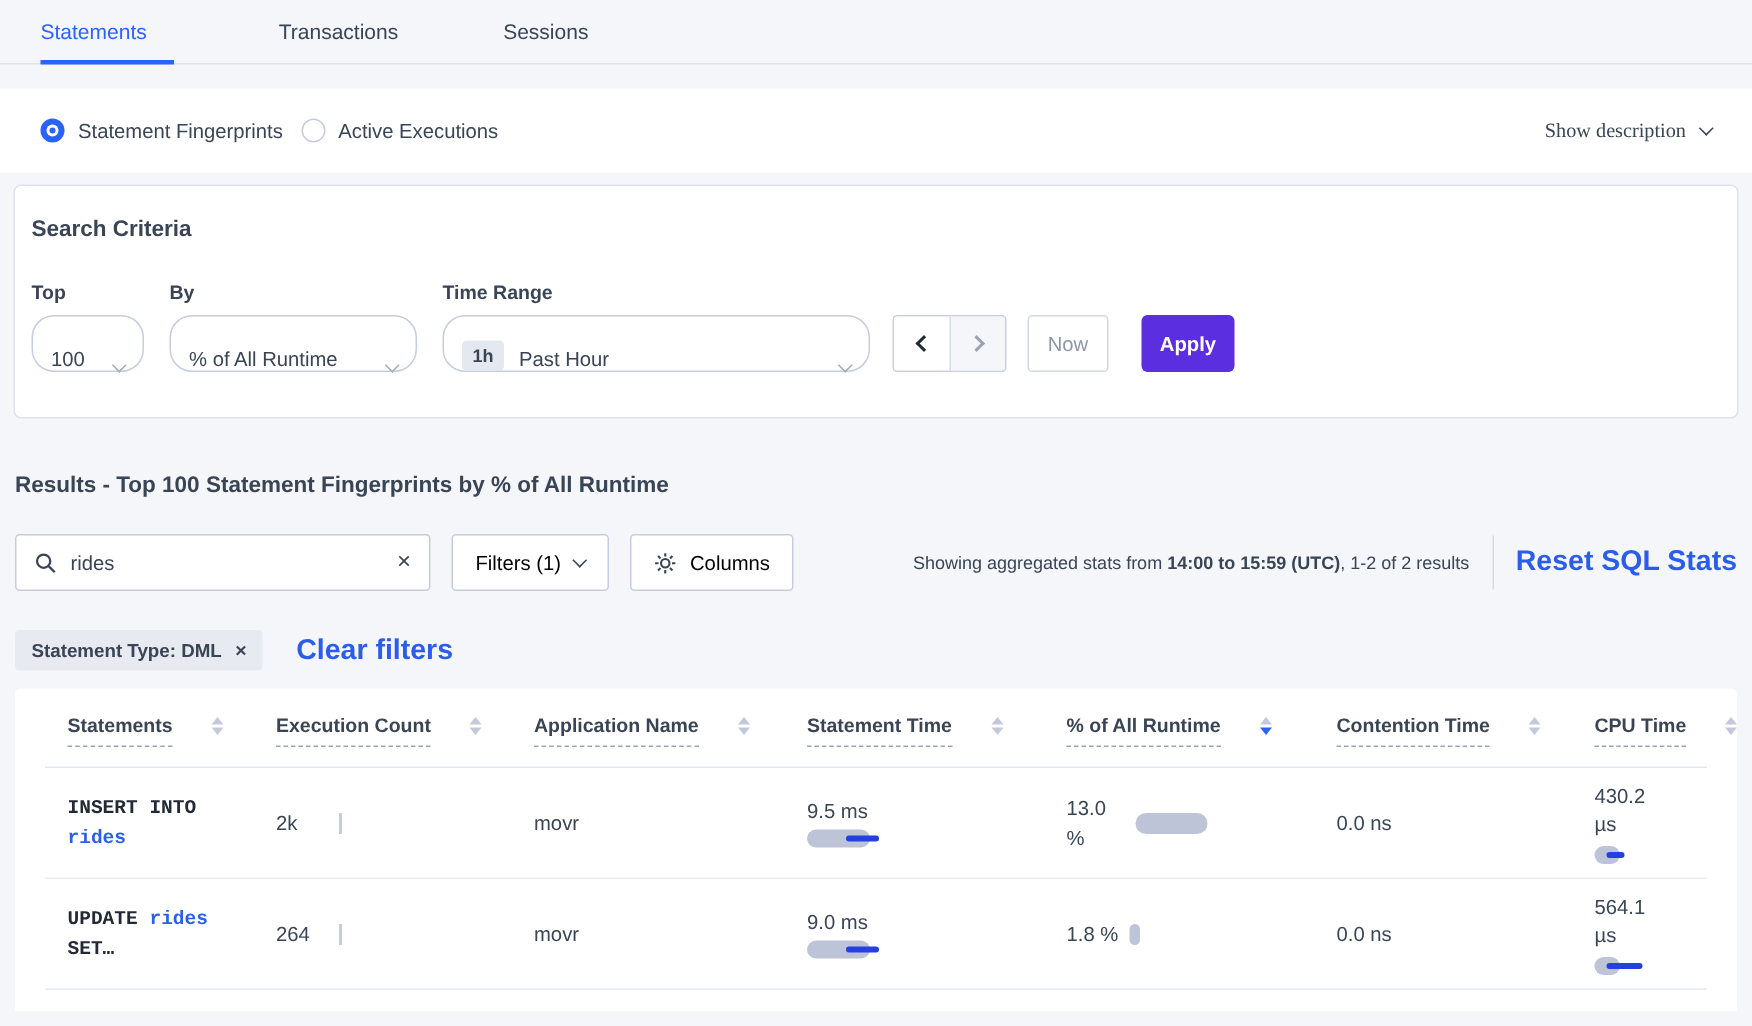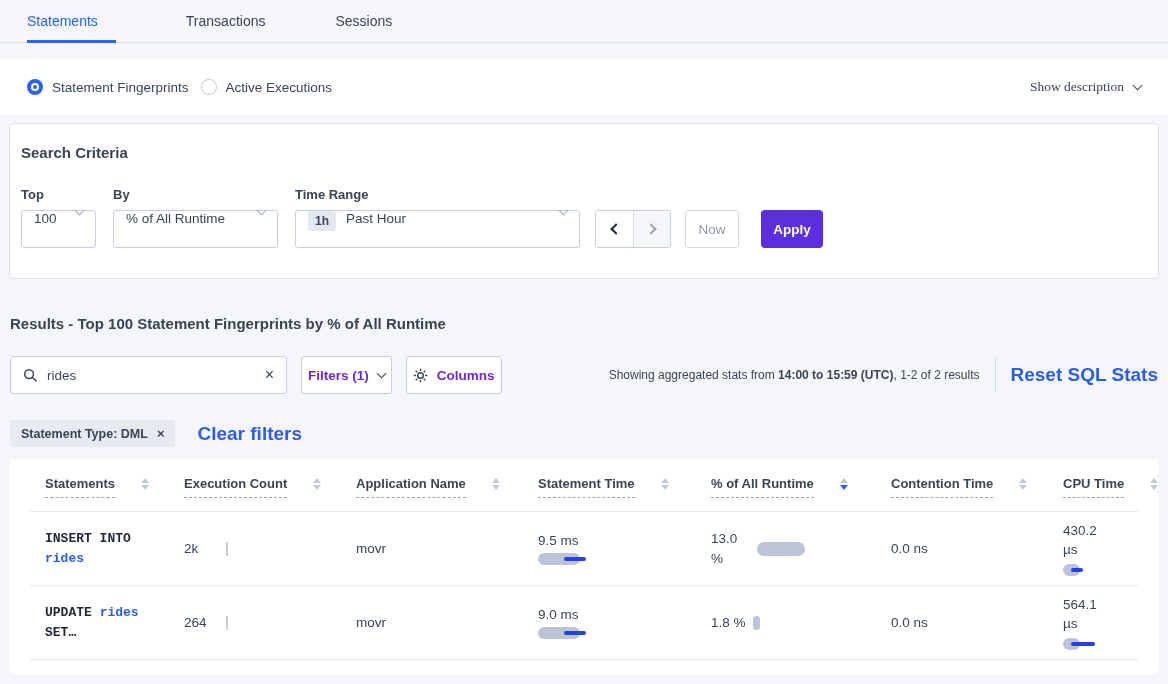--- a/index.html
+++ b/index.html
@@ -29,22 +29,22 @@
   .show-desc { display:flex; align-items:center; gap:10px; cursor:pointer; font-size:13.5px;font-family:Liberation Serif, serif; }
   .chev { display:inline-block; width:7px; height:7px; border-right:1.7px solid #394455;
     border-bottom:1.7px solid #394455; transform:rotate(45deg); margin-top:-4px; }
   .chev.gray { border-color:#a3abbf; }
   
   .card { background:#fff; border:1px solid #dde2ec; border-radius:5px; margin:8px 9px 0; padding:20px 11px 30px; }
   .card h2 { font-size:15px; font-weight:bold; color:#394455; }
   .fields { display:flex; margin-top:26px; align-items:flex-end; }
   .fgroup { margin-right:17px; }
   .flabel { font-size:13px; font-weight:bold; margin-bottom:8px; }
-  .select { height:38px; border:1px solid #c7cddd; border-radius:3px; background:#fff;
-    display:flex; align-items:flex-start; padding:0 12px; cursor:pointer; font-size:13.5px; }
+  .select { height:38px; border:1px solid #c7cddd; border-radius:15px; background:#fff;
+    display:flex; align-items:flex-end; padding:0 12px; cursor:pointer; font-size:13.5px; }
   .select .chev { margin-left:auto; }
   .sel-top { width:75px; }
   .sel-by  { width:165px; }
   .sel-time { width:285px; }
   .badge-1h { background:#e4e9f1; border-radius:3px; font-size:12px; font-weight:bold;
     padding:3px 7px; margin-right:10px; }
   .pager { display:flex; height:38px; border:1px solid #c9cee0; border-radius:3px; overflow:hidden;
     margin-right:14px; }
   .pager-btn { width:37px; display:flex; align-items:center; justify-content:center; background:#fff; cursor:pointer; }
   .pager-btn.disabled { background:#f5f6f9; border-left:1px solid #d9dde9; cursor:default; }
@@ -58,22 +58,22 @@
     font-weight:bold; font-size:13.5px; cursor:pointer; font-family:"Liberation Sans","DejaVu Sans",sans-serif; }
   
   .results-h { font-size:15px; font-weight:bold; margin:36px 10px 0; }
   .controls { display:flex; align-items:center; margin:24px 10px 0; }
   .searchbox { width:277px; height:38px; background:#fff; border:1px solid #c7cddd; border-radius:3px;
     display:flex; align-items:center; padding:0 12px; }
   .searchbox input { border:none; outline:none; flex:1; font-size:13.5px; color:#394455; margin-left:9px;
     font-family:"Liberation Sans","DejaVu Sans",sans-serif; background:transparent; min-width:0; }
   .xclear { color:#394455; font-size:16px; cursor:pointer; line-height:1; }
   .btn-light { height:38px; background:#fff; border:1px solid #c7cddd; border-radius:3px;
-    display:flex; align-items:center; gap:9px; padding:0 6px; font-size:13.5px; font-weight:bold;
-    color:#6d28d9; margin-left:14px; cursor:pointer; }
+    display:flex; align-items:center; gap:9px; padding:0 15px; font-size:13.5px; font-weight:normal;
+    color:#000000; margin-left:14px; cursor:pointer; }
   .showing { margin-left:auto; font-size:12px; color:#394455; white-space:nowrap; }
   .vdiv { width:1px; height:36px; background:#d6dbe8; margin:0 15px; }
   .link { color:#2b5dea; font-weight:bold; font-size:19px; cursor:pointer; white-space:nowrap; }
   
   .pills { display:flex; align-items:center; margin:26px 10px 0; }
   .pill { background:#e7eaf1; border-radius:3px; padding:6px 11px; font-size:12.5px; font-weight:bold;
     color:#394455; display:flex; align-items:center; gap:9px; }
   .pill .px { font-size:13px; cursor:pointer; font-weight:bold; }
   .pills .link { margin-left:22px; }
   

